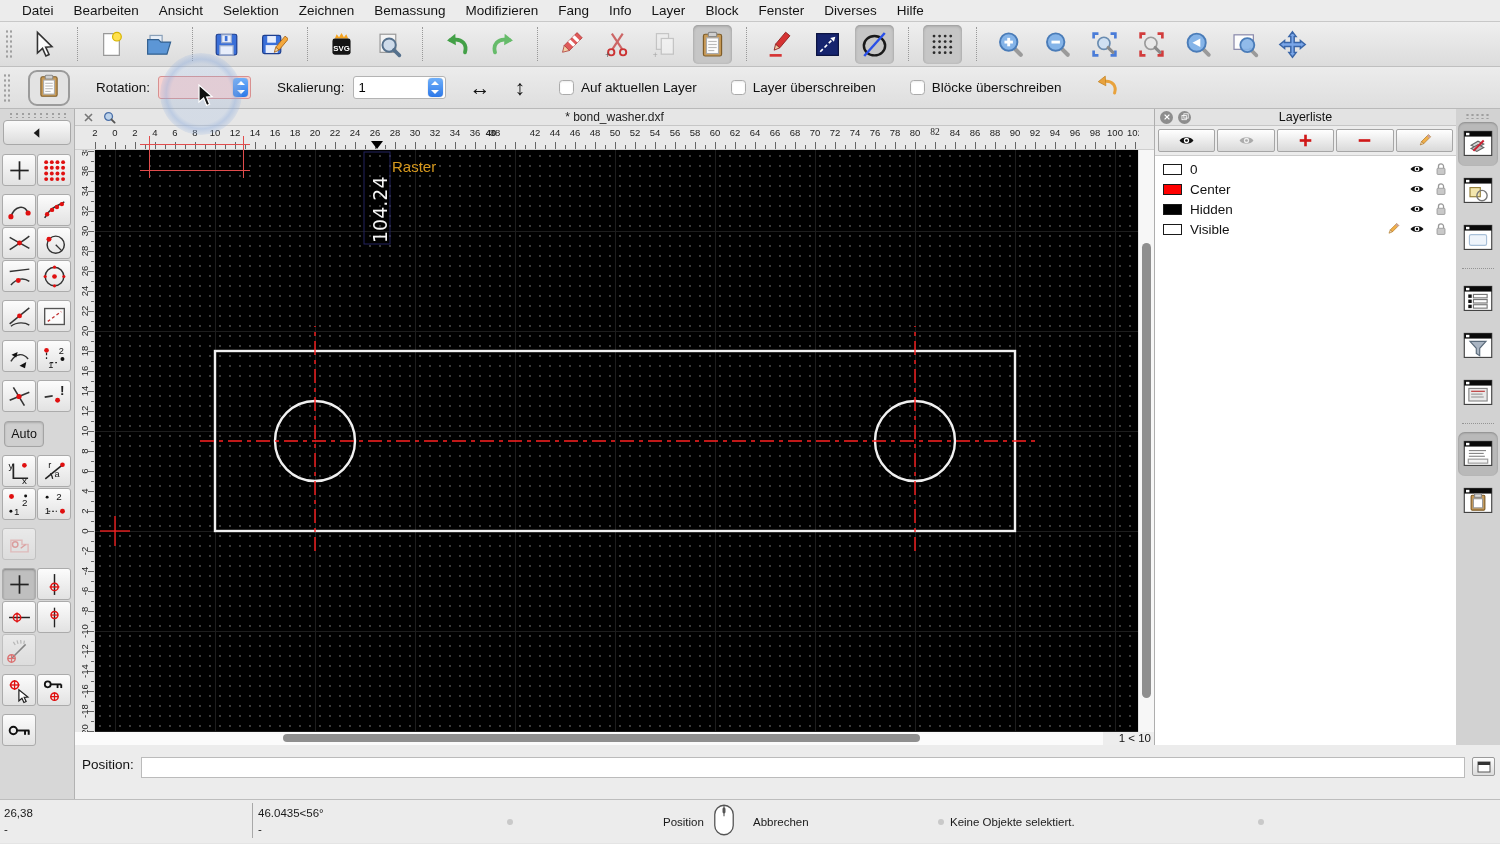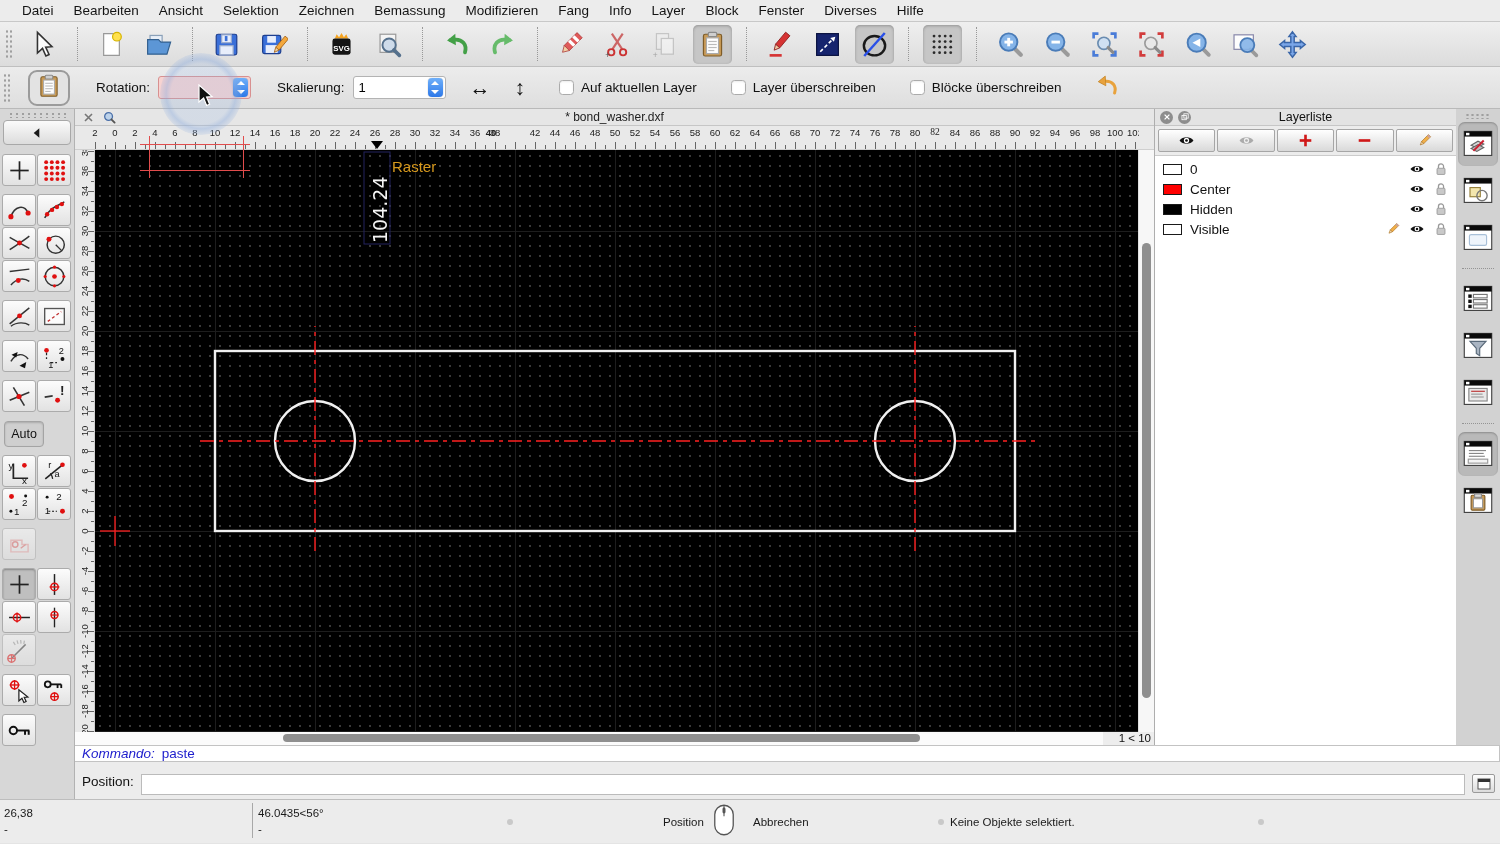--- a/index.html
+++ b/index.html
@@ -1369,24 +1369,20 @@
                   <rect x="8" y="9" width="12" height="13" rx="1" fill="#c99b57" stroke="#7e5c28"></rect>
                   <rect x="11" y="7.8" width="6" height="3" fill="#d9d9d9" stroke="#8a8a8a"></rect>
                   <rect x="10" y="12" width="8" height="8" fill="#fff" stroke="#999"></rect>
                 </svg>
               </span>
             </div>
           </div>
       </div>
 
       <div class="command">
-        <div class="cmd-line">
-          <span class="k">Kommando:</span>
-          <span class="v">paste</span>
-        </div>
         <div class="pos-row">
           <label>Position:</label>
           <input class="pos-input" value="" style="">
           <div class="pos-btn">
             <svg viewBox="0 0 14 12">
                 <rect x="1" y="1" width="12" height="10" fill="#fff" stroke="#555"></rect>
                 <rect x="1" y="1" width="12" height="3" fill="#333"></rect>
               </svg>
           </div>
         </div>

